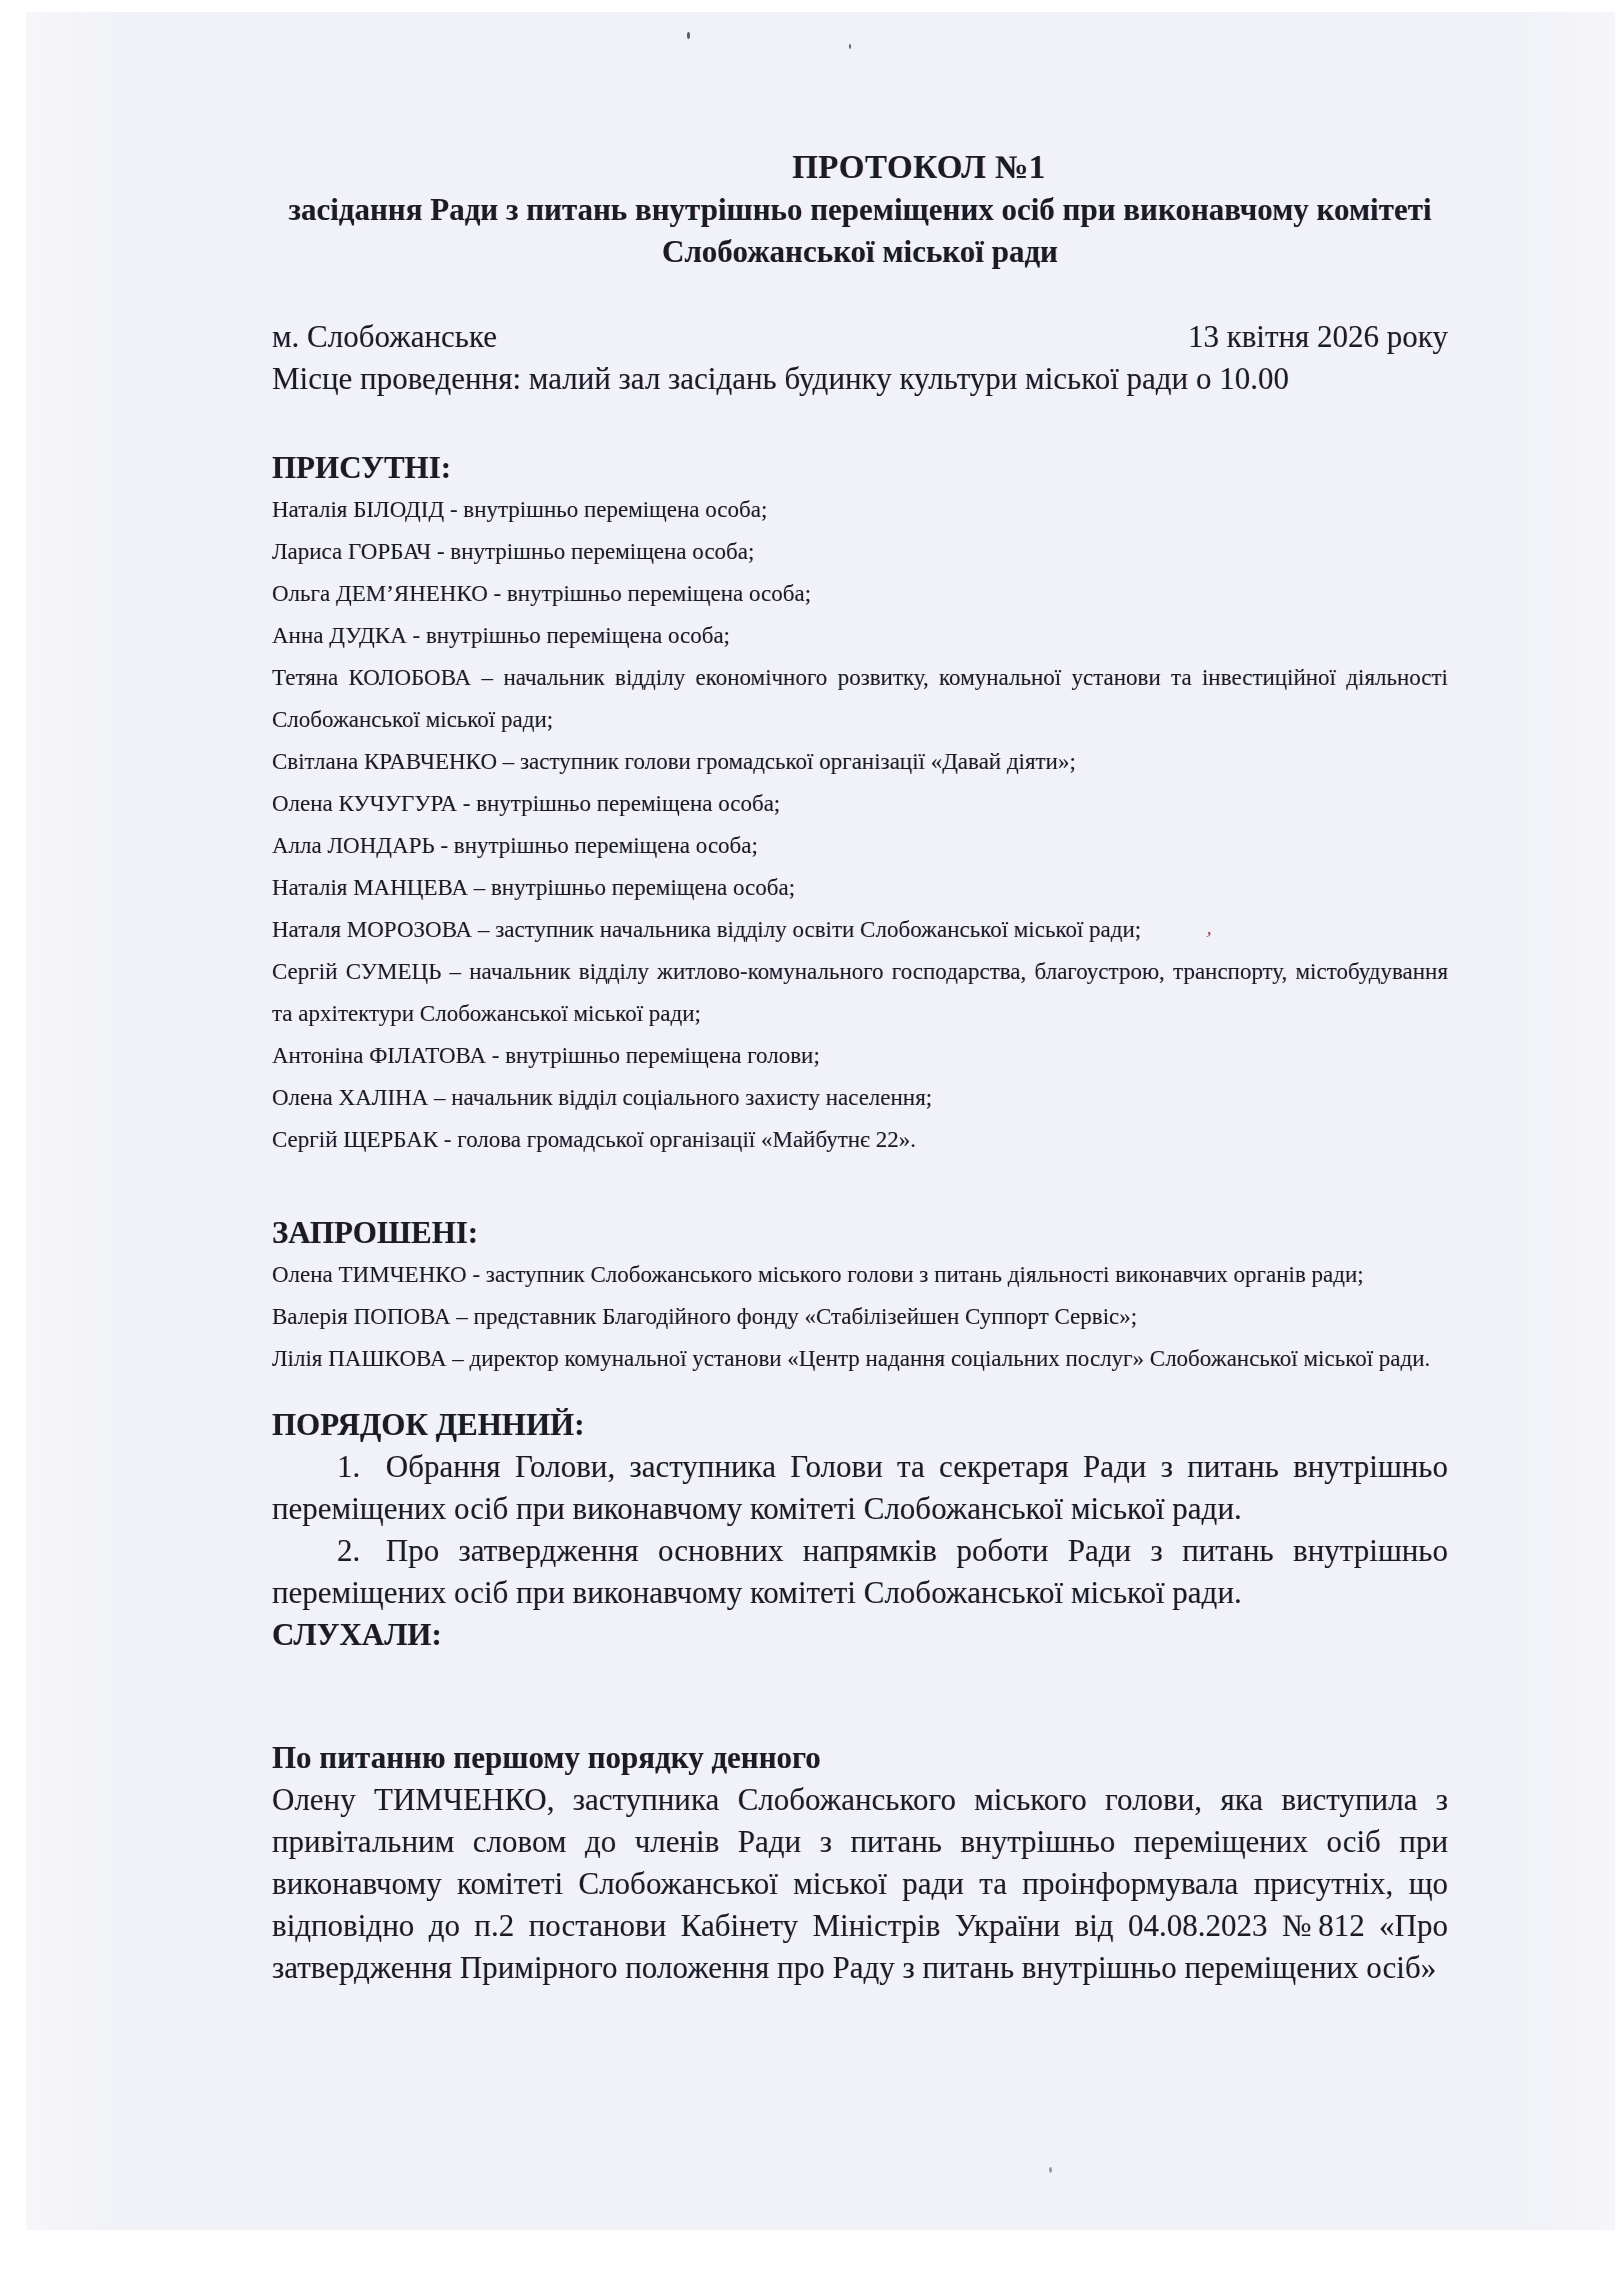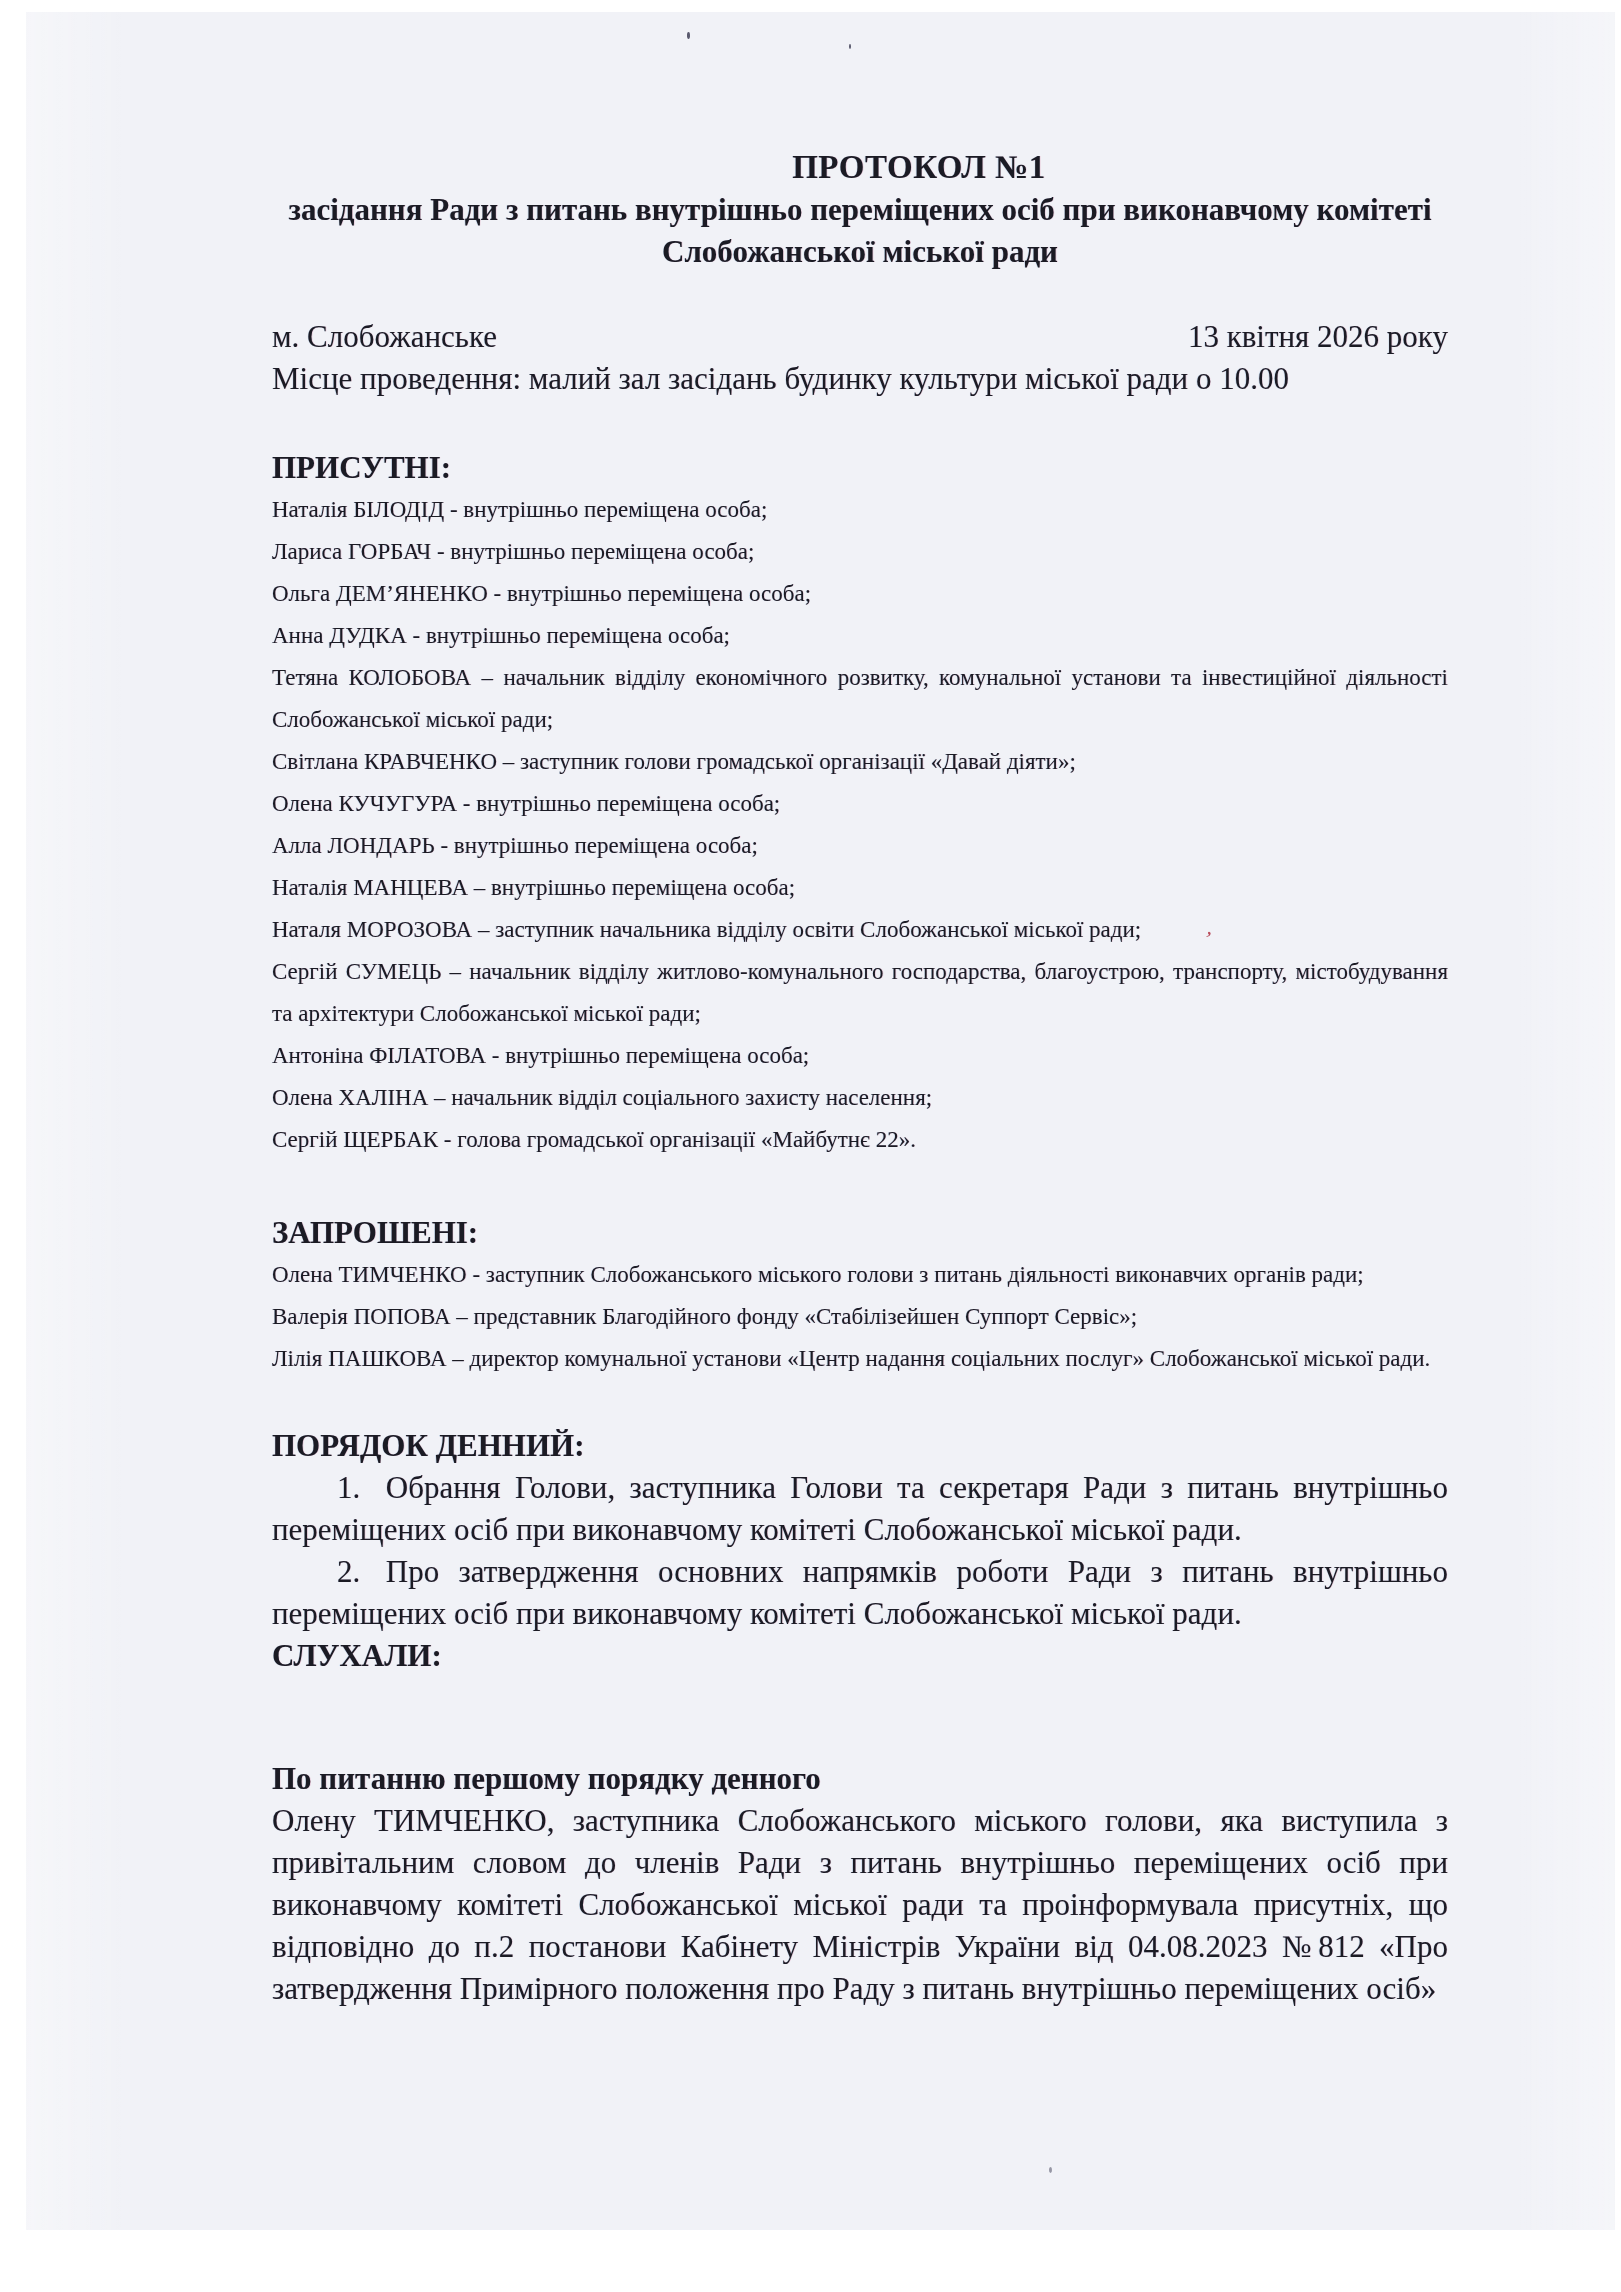--- a/index.html
+++ b/index.html
@@ -43,21 +43,21 @@
   }
   .venue{font-size:31px; line-height:42px;}
   .section-heading{
     font-size:31px; font-weight:bold; line-height:42px;
   }
   .attendees-heading{margin-top:47px;}
   .list p{
     font-size:23px; line-height:42px; text-align:justify;
   }
   .invited-heading{margin-top:51px;}
-  .agenda-heading{margin-top:45px;}
+  .agenda-heading{margin-top:24px;}
   .agenda-item{
     font-size:31px; line-height:42px; text-align:justify; text-indent:65px;
   }
   .agenda-num{padding-right:25.5px;}
   .q1-heading{margin-top:81px;}
   .q1-para{
     font-size:31px; line-height:42px; text-align:justify;
   }
   
   .artifact{position:absolute; pointer-events:none;}
@@ -94,21 +94,21 @@
         <p>Лариса ГОРБАЧ - внутрішньо переміщена особа;</p>
         <p>Ольга ДЕМ’ЯНЕНКО - внутрішньо переміщена особа;</p>
         <p>Анна ДУДКА - внутрішньо переміщена особа;</p>
         <p>Тетяна КОЛОБОВА – начальник відділу економічного розвитку, комунальної установи та інвестиційної діяльності Слобожанської міської ради;</p>
         <p>Світлана КРАВЧЕНКО – заступник голови громадської організації «Давай діяти»;</p>
         <p>Олена КУЧУГУРА - внутрішньо переміщена особа;</p>
         <p>Алла ЛОНДАРЬ - внутрішньо переміщена особа;</p>
         <p>Наталія МАНЦЕВА – внутрішньо переміщена особа;</p>
         <p>Наталя МОРОЗОВА – заступник начальника відділу освіти Слобожанської міської ради;</p>
         <p>Сергій СУМЕЦЬ – начальник відділу житлово-комунального господарства, благоустрою, транспорту, містобудування та архітектури Слобожанської міської ради;</p>
-        <p>Антоніна ФІЛАТОВА - внутрішньо переміщена особа;</p>
+        <p>Антоніна ФІЛАТОВА - внутрішньо переміщена голови;</p>
         <p>Олена ХАЛІНА – начальник відділ соціального захисту населення;</p>
         <p>Сергій ЩЕРБАК - голова громадської організації «Майбутнє 22».</p>
       </div>
 
     <h2 class="section-heading invited-heading">ЗАПРОШЕНІ:</h2>
     <div class="list">
         <p>Олена ТИМЧЕНКО - заступник Слобожанського міського голови з питань діяльності виконавчих органів ради;</p>
         <p>Валерія ПОПОВА – представник Благодійного фонду «Стабілізейшен Суппорт Сервіс»;</p>
         <p>Лілія ПАШКОВА – директор комунальної установи «Центр надання соціальних послуг» Слобожанської міської ради.</p>
       </div>

